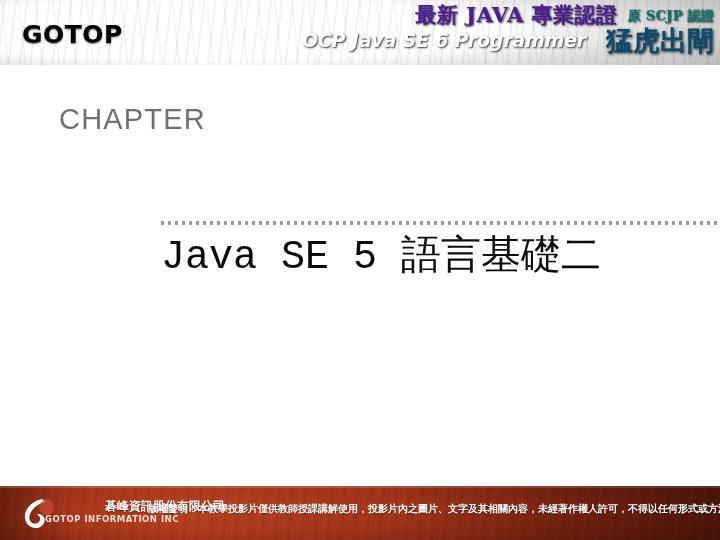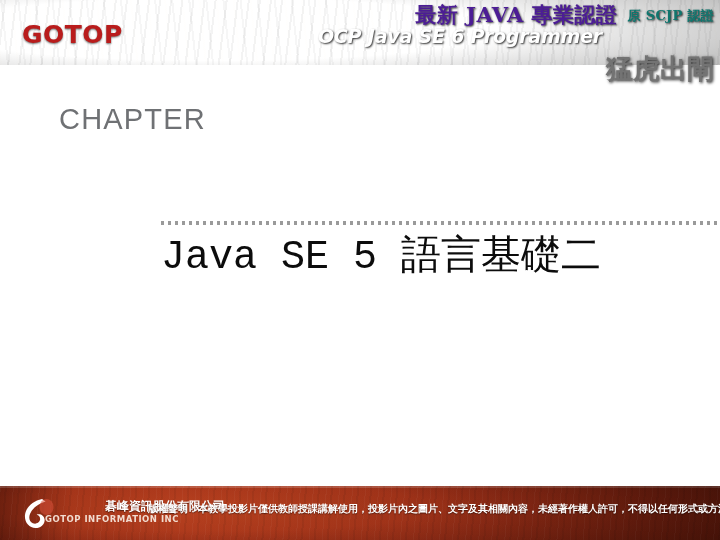--- a/index.html
+++ b/index.html
@@ -80,21 +80,21 @@
     top: 63px;
     width: 720px;
     height: 3px;
     background: linear-gradient(90deg, #e8a268 0%, #f0b887 18%, #e79a5c 45%, #d98murky 60%, #c97c42 78%, #b06a33 100%);
   }
 
   .gotop-logo {
     position: absolute;
     left: 22px;
     top: 22px;
-    color: #b91c1c;
+    color: #000000;
     font-family: "DejaVu Sans", sans-serif;
     font-size: 25px;
     font-weight: bold;
     letter-spacing: 0.5px;
     line-height: 1;
     text-shadow: 0 1px 2px rgba(0,0,0,0.55);
     text-align: right;
   }
 
   .banner-text {
@@ -111,23 +111,23 @@
     align-items: flex-end;
   }
   .banner-row-top {
     display: flex;
     align-items: flex-end;
     justify-content: flex-end;
     gap: 10px;
   }
   .banner-row-bot {
     display: flex;
-    align-items: flex-start;
+    align-items: center;
     justify-content: flex-end;
-    gap: 4px;
+    gap: 20px;
     margin-top: 1px;
   }
   .bn-line1 {
     font-family: "DejaVu Serif", "Liberation Serif", serif;
     font-size: 21px;
     font-weight: bold;
     color: #4c1d95;
     text-shadow: 1px 1px 2px rgba(0,0,0,0.75);
     letter-spacing: 0.5px;
     text-align: right;
@@ -147,24 +147,23 @@
     font-weight: bold;
     font-style: italic;
     color: #ffffff;
     text-shadow: 1px 1px 2px rgba(0,0,0,0.8);
     letter-spacing: -0.2px;
   }
   .bn-tiger {
     font-family: "DejaVu Serif", "Liberation Serif", serif;
     font-size: 27px;
     font-weight: bold;
-    color: #737373;
+    color: #0c4a6e;
     text-shadow: 1px 1px 3px rgba(0,0,0,0.8);
     line-height: 1;
-    margin-top: 28px;
   }
 
   
   .chapter-label {
     position: absolute;
     left: 59px;
     top: 103px;
     font-family: "Liberation Sans", sans-serif;
     font-size: 29px;
     font-weight: 400;

